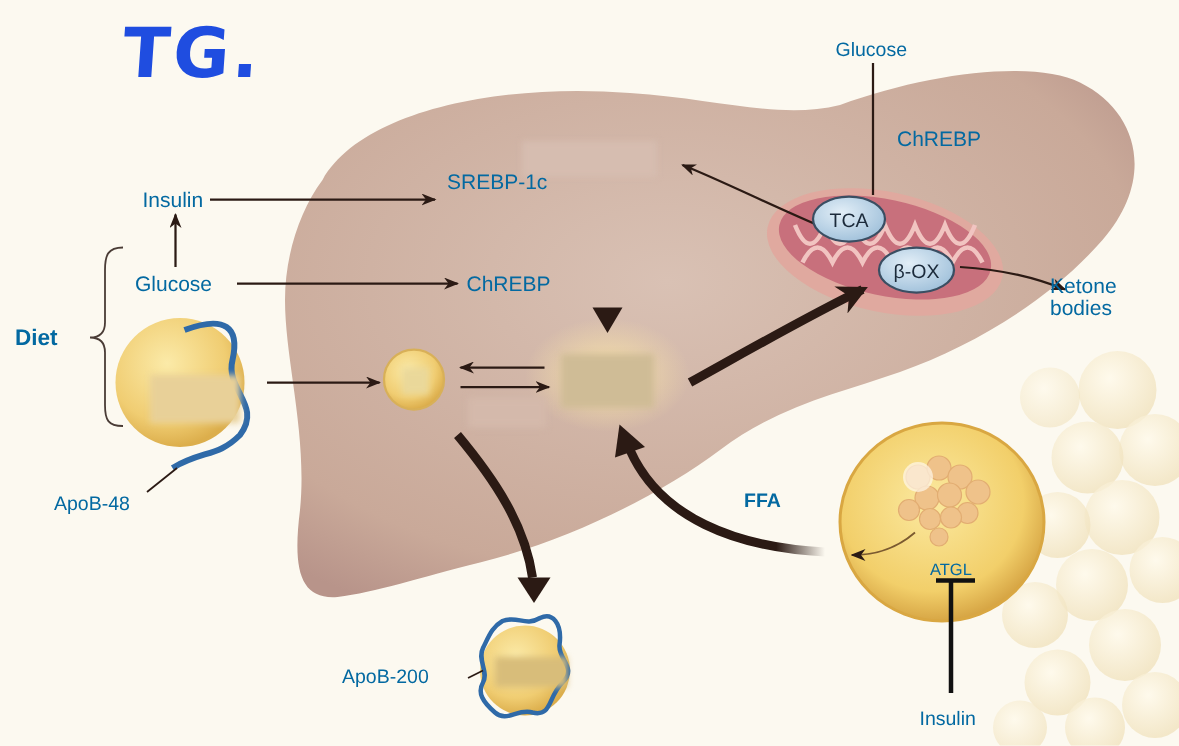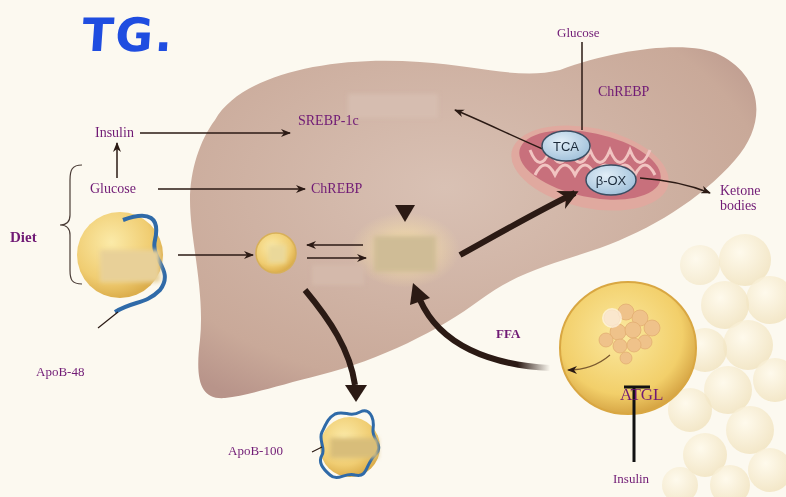--- a/index.html
+++ b/index.html
@@ -1,19 +1,19 @@
 <!DOCTYPE html>
 <html><head>
 <meta charset="utf-8">
 <style>
   html, body { margin:0; padding:0; }
   body { width:786px; height:497px; background:#fcf9f0; position:relative; overflow:hidden;
          font-family:"Liberation Sans", sans-serif; }
   svg.main { position:absolute; left:0; top:0; }
-  .lbl { position:absolute; font-size:14px; color:#701a75; white-space:nowrap; line-height:1;font-family:Liberation Serif, serif; }
+  .lbl { position:absolute; font-size:14px; color:#0369a1; white-space:nowrap; line-height:1; }
   .bold { font-weight:bold; }
   .hand { position:absolute; left:82px; top:8px; font-family:"DejaVu Sans", sans-serif; font-size:46px;
           color:#1f4de0; font-weight:bold; letter-spacing:2px; transform:skewX(-4deg); }
   .blur { position:absolute; filter:blur(2px); }
   .oval-lbl { font-size:13px; fill:#1b2a3a; font-family:"Liberation Sans", sans-serif; }
 </style>
 </head>
 <body>
 
 <svg class="main" width="786" height="497" viewBox="0 0 786 497">
@@ -167,22 +167,22 @@
 <div class="blur" style="left:268px;top:245px;width:18px;height:18px;background:#ead89a;"></div>
 <div class="blur" style="left:312px;top:265px;width:52px;height:20px;background:#d4b9ab;"></div>
 <div class="blur" style="left:330px;top:438px;width:48px;height:20px;background:#d8bd7a;"></div>
 
 <div class="hand">TG.</div>
 
 <div class="lbl" style="left:95px;top:126px;">Insulin</div>
 <div class="lbl" style="left:298px;top:114px;">SREBP-1c</div>
 <div class="lbl" style="left:90px;top:182px;">Glucose</div>
 <div class="lbl" style="left:311px;top:182px;">ChREBP</div>
-<div class="lbl bold" style="left:10px;top:218px;font-size:15px;margin-top:12px;">Diet</div>
-<div class="lbl" style="left:36px;top:329px;font-size:13px;margin-top:36px;">ApoB-48</div>
-<div class="lbl" style="left:228px;top:444px;font-size:13px;">ApoB-100</div>
+<div class="lbl bold" style="left:10px;top:218px;font-size:15px;">Diet</div>
+<div class="lbl" style="left:36px;top:329px;font-size:13px;">ApoB-48</div>
+<div class="lbl" style="left:228px;top:444px;font-size:13px;">ApoB-200</div>
 <div class="lbl" style="left:557px;top:26px;font-size:13px;">Glucose</div>
 <div class="lbl" style="left:598px;top:85px;">ChREBP</div>
-<div class="lbl" style="left:720px;top:183px;white-space:pre;font-size:14px;line-height:1.1;">Ketone
+<div class="lbl" style="left:700px;top:183px;white-space:pre;font-size:14px;line-height:1.1;">Ketone
 bodies</div>
 <div class="lbl bold" style="left:496px;top:327px;font-size:13px;">FFA</div>
-<div class="lbl" style="left:620px;top:386px;font-size:17px;">ATGL</div>
+<div class="lbl" style="left:620px;top:375px;font-size:11px;">ATGL</div>
 <div class="lbl" style="left:613px;top:472px;font-size:13px;">Insulin</div>
 
 </body></html>

